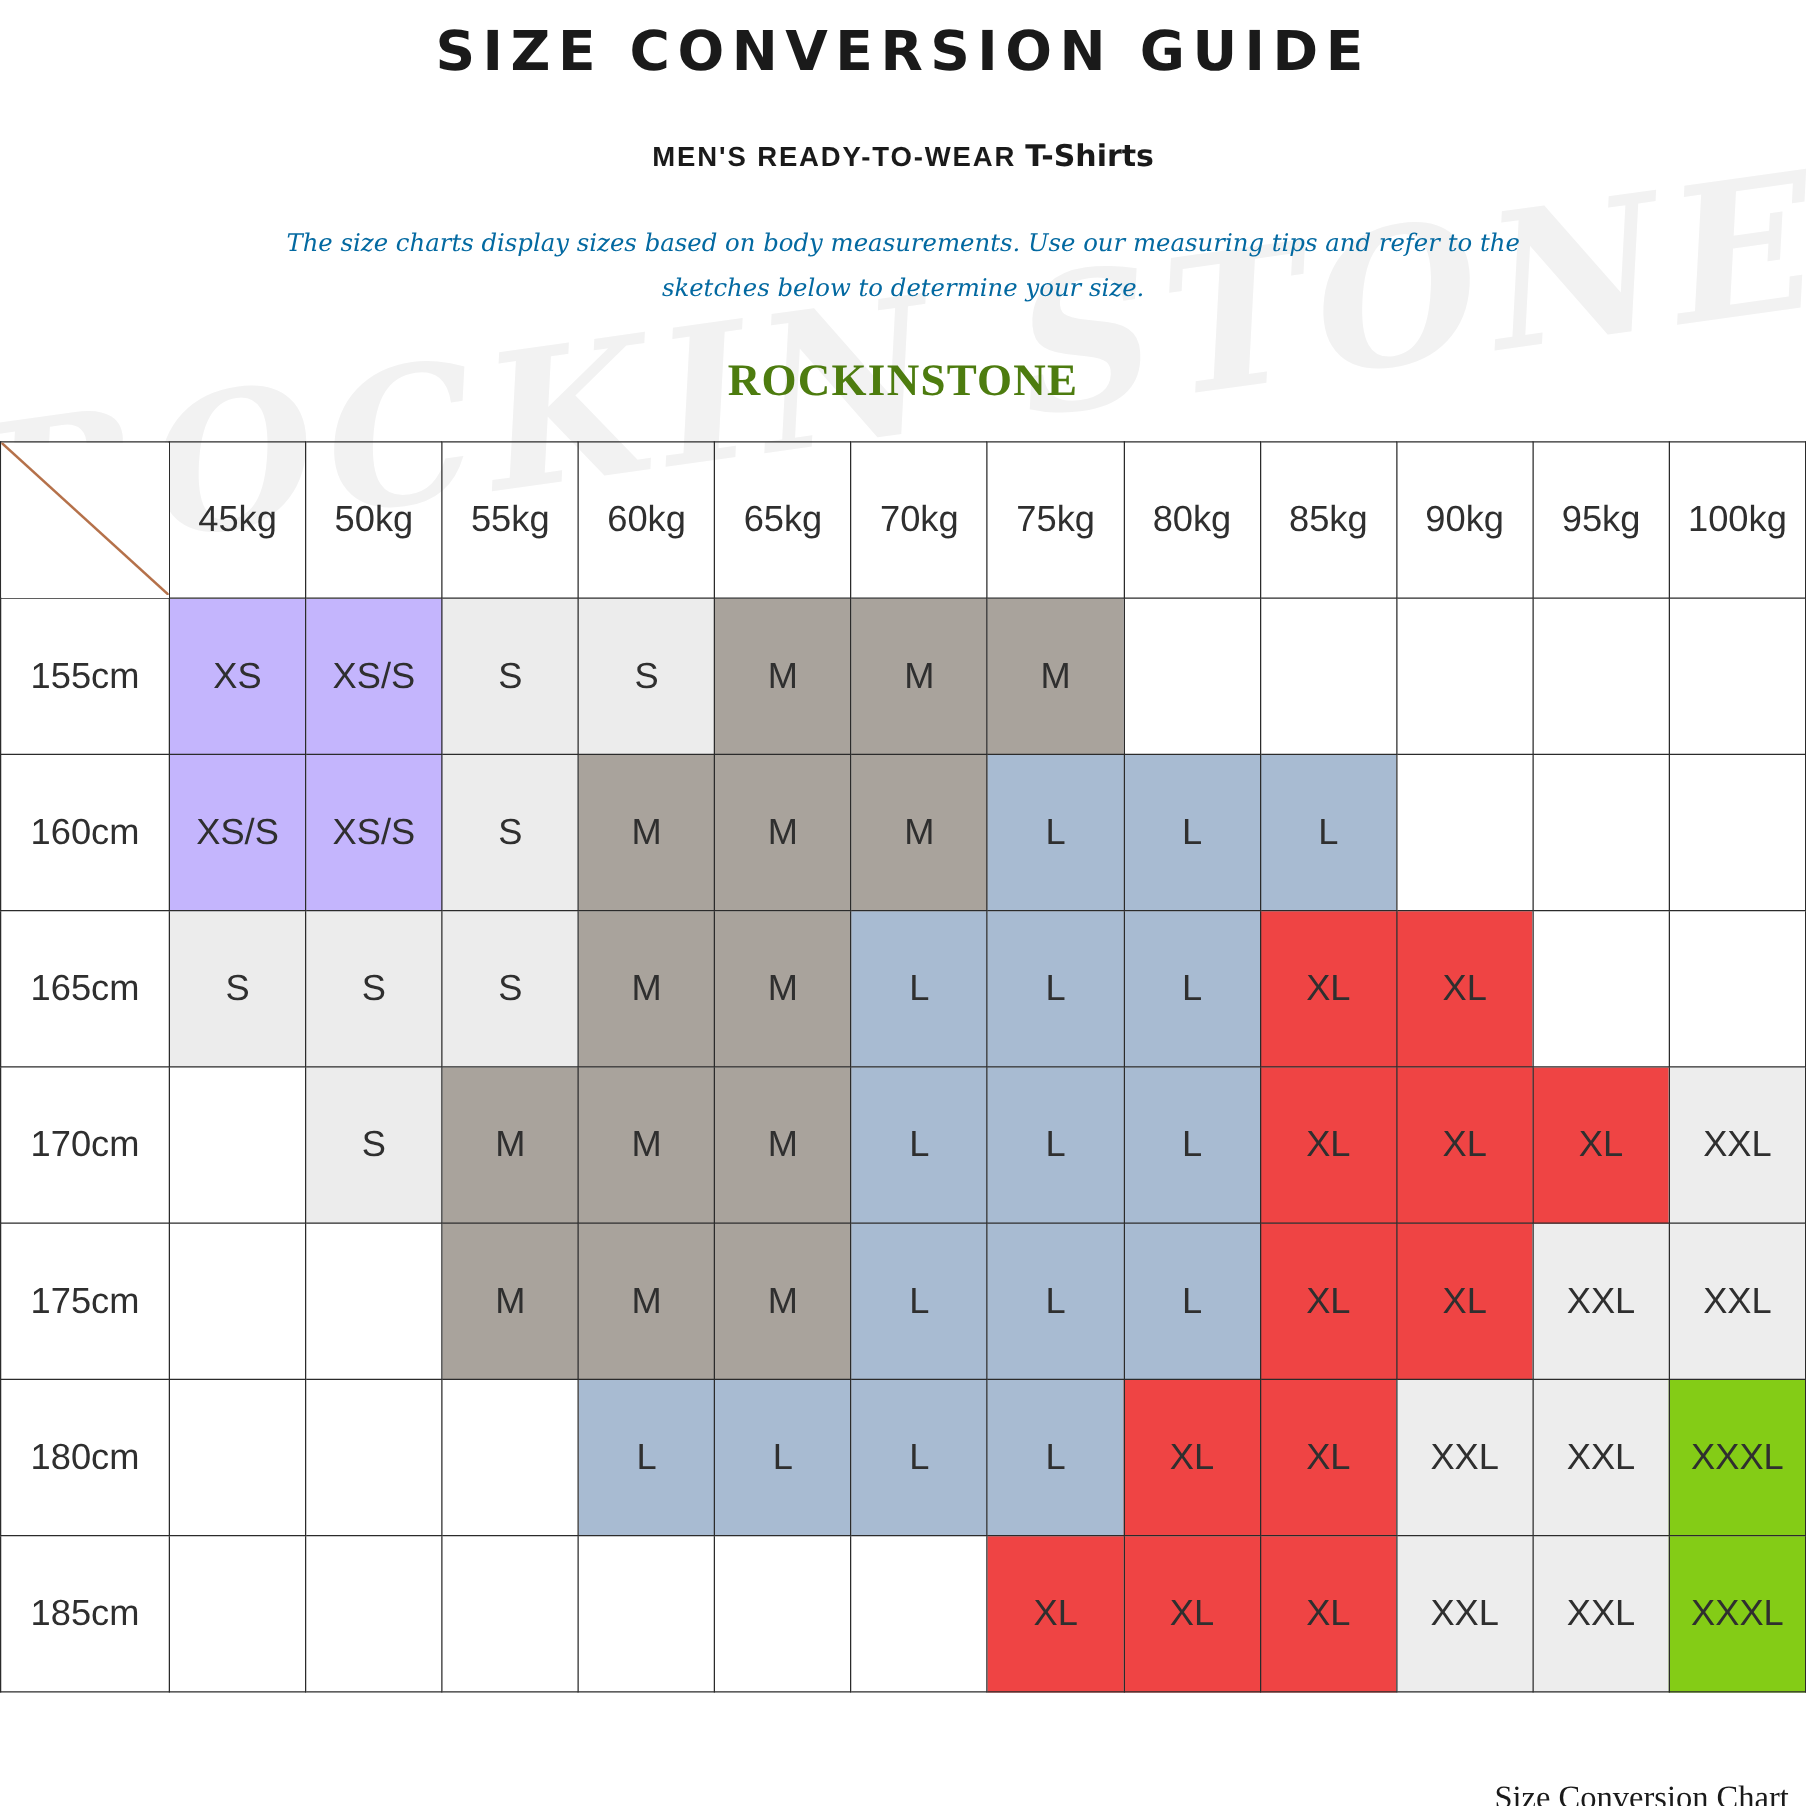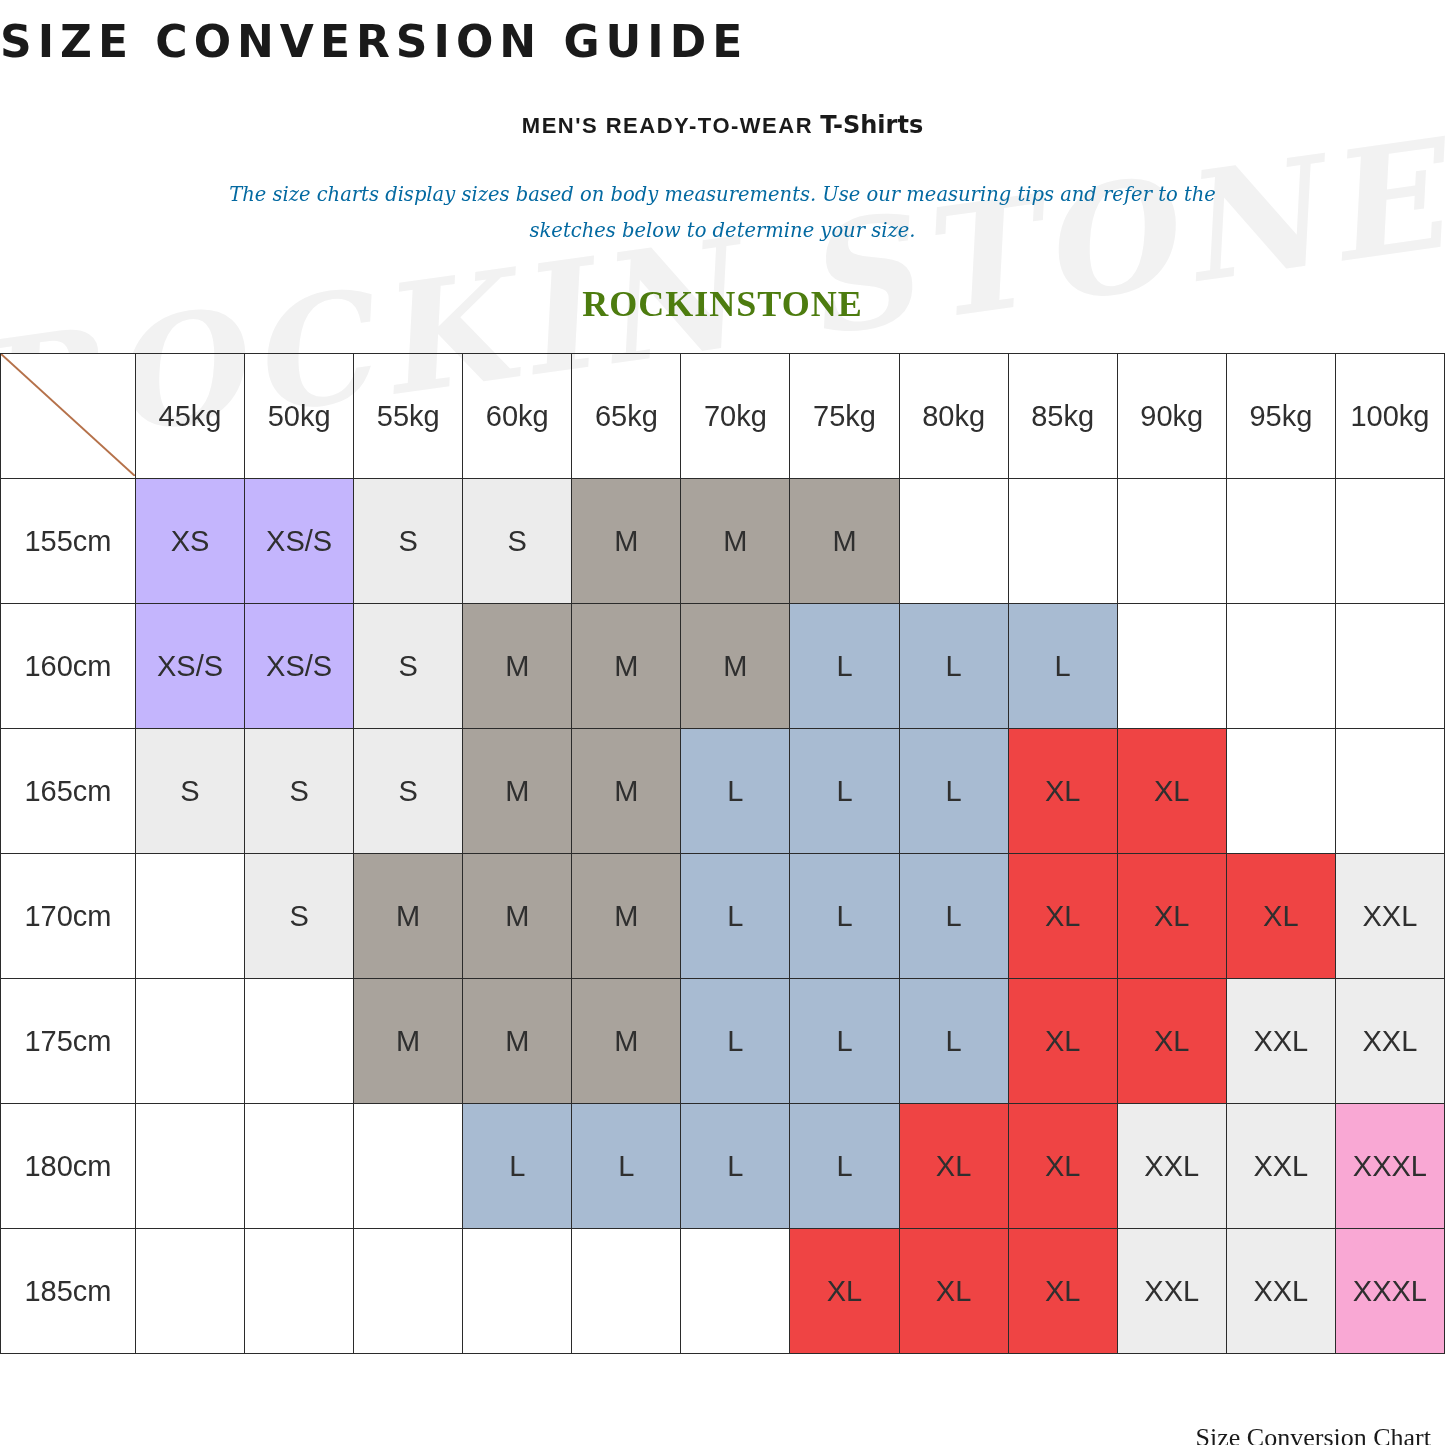--- a/index.html
+++ b/index.html
@@ -38,20 +38,21 @@
     white-space: nowrap;
     pointer-events: none;
     user-select: none;
     z-index: 0;
   }
   .content {
     position: relative;
     z-index: 2;
   }
   .title {
+    text-align: center;
     font-family: "DejaVu Sans", sans-serif;
     font-size: 44px;
     font-weight: bold;
     letter-spacing: 6px;
     margin: 16px 0 0 0;
     color: #1a1a1a;
   }
   .subtitle {
     text-align: center;
     margin-top: 44px;
@@ -114,21 +115,21 @@
     font-size: 29px;
   }
   .hdr-row td { height: 122px; }
   
   .c-xs   { background: #c4b5fd; }
   .c-s    { background: #ececec; }
   .c-m    { background: #a9a39c; }
   .c-l    { background: #a8bbd2; }
   .c-xl   { background: #ef4444; }
   .c-xxl  { background: #ededed; }
-  .c-xxxl { background: #f9a8d4; }
+  .c-xxxl { background: #84cc16; }
   .c-none { background: #ffffff; }
   .footer-note {
     position: absolute;
     right: 14px;
     bottom: 8px;
     font-family: "Liberation Serif", serif;
     font-size: 26px;
     color: #1a1a1a;
     z-index: 3;
   }

